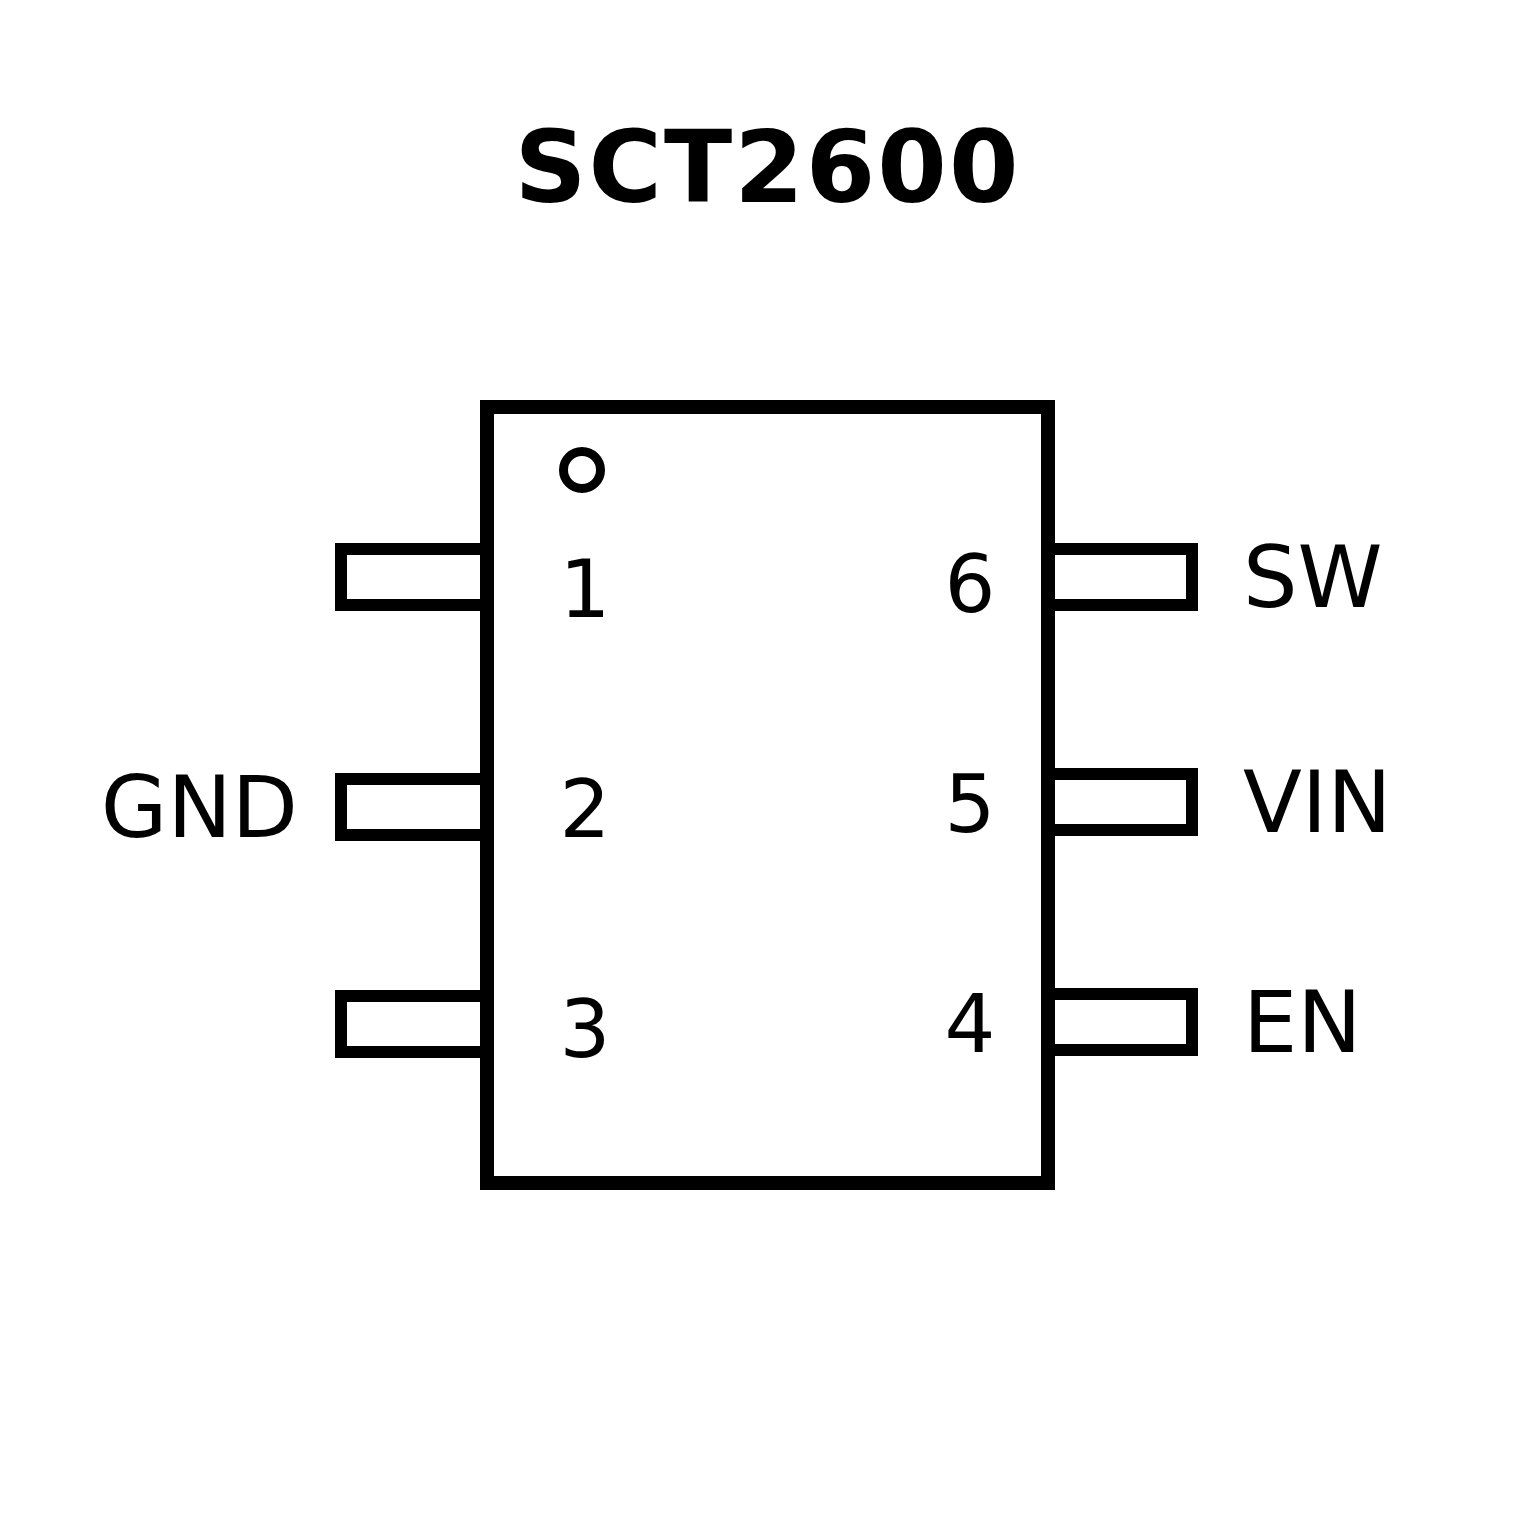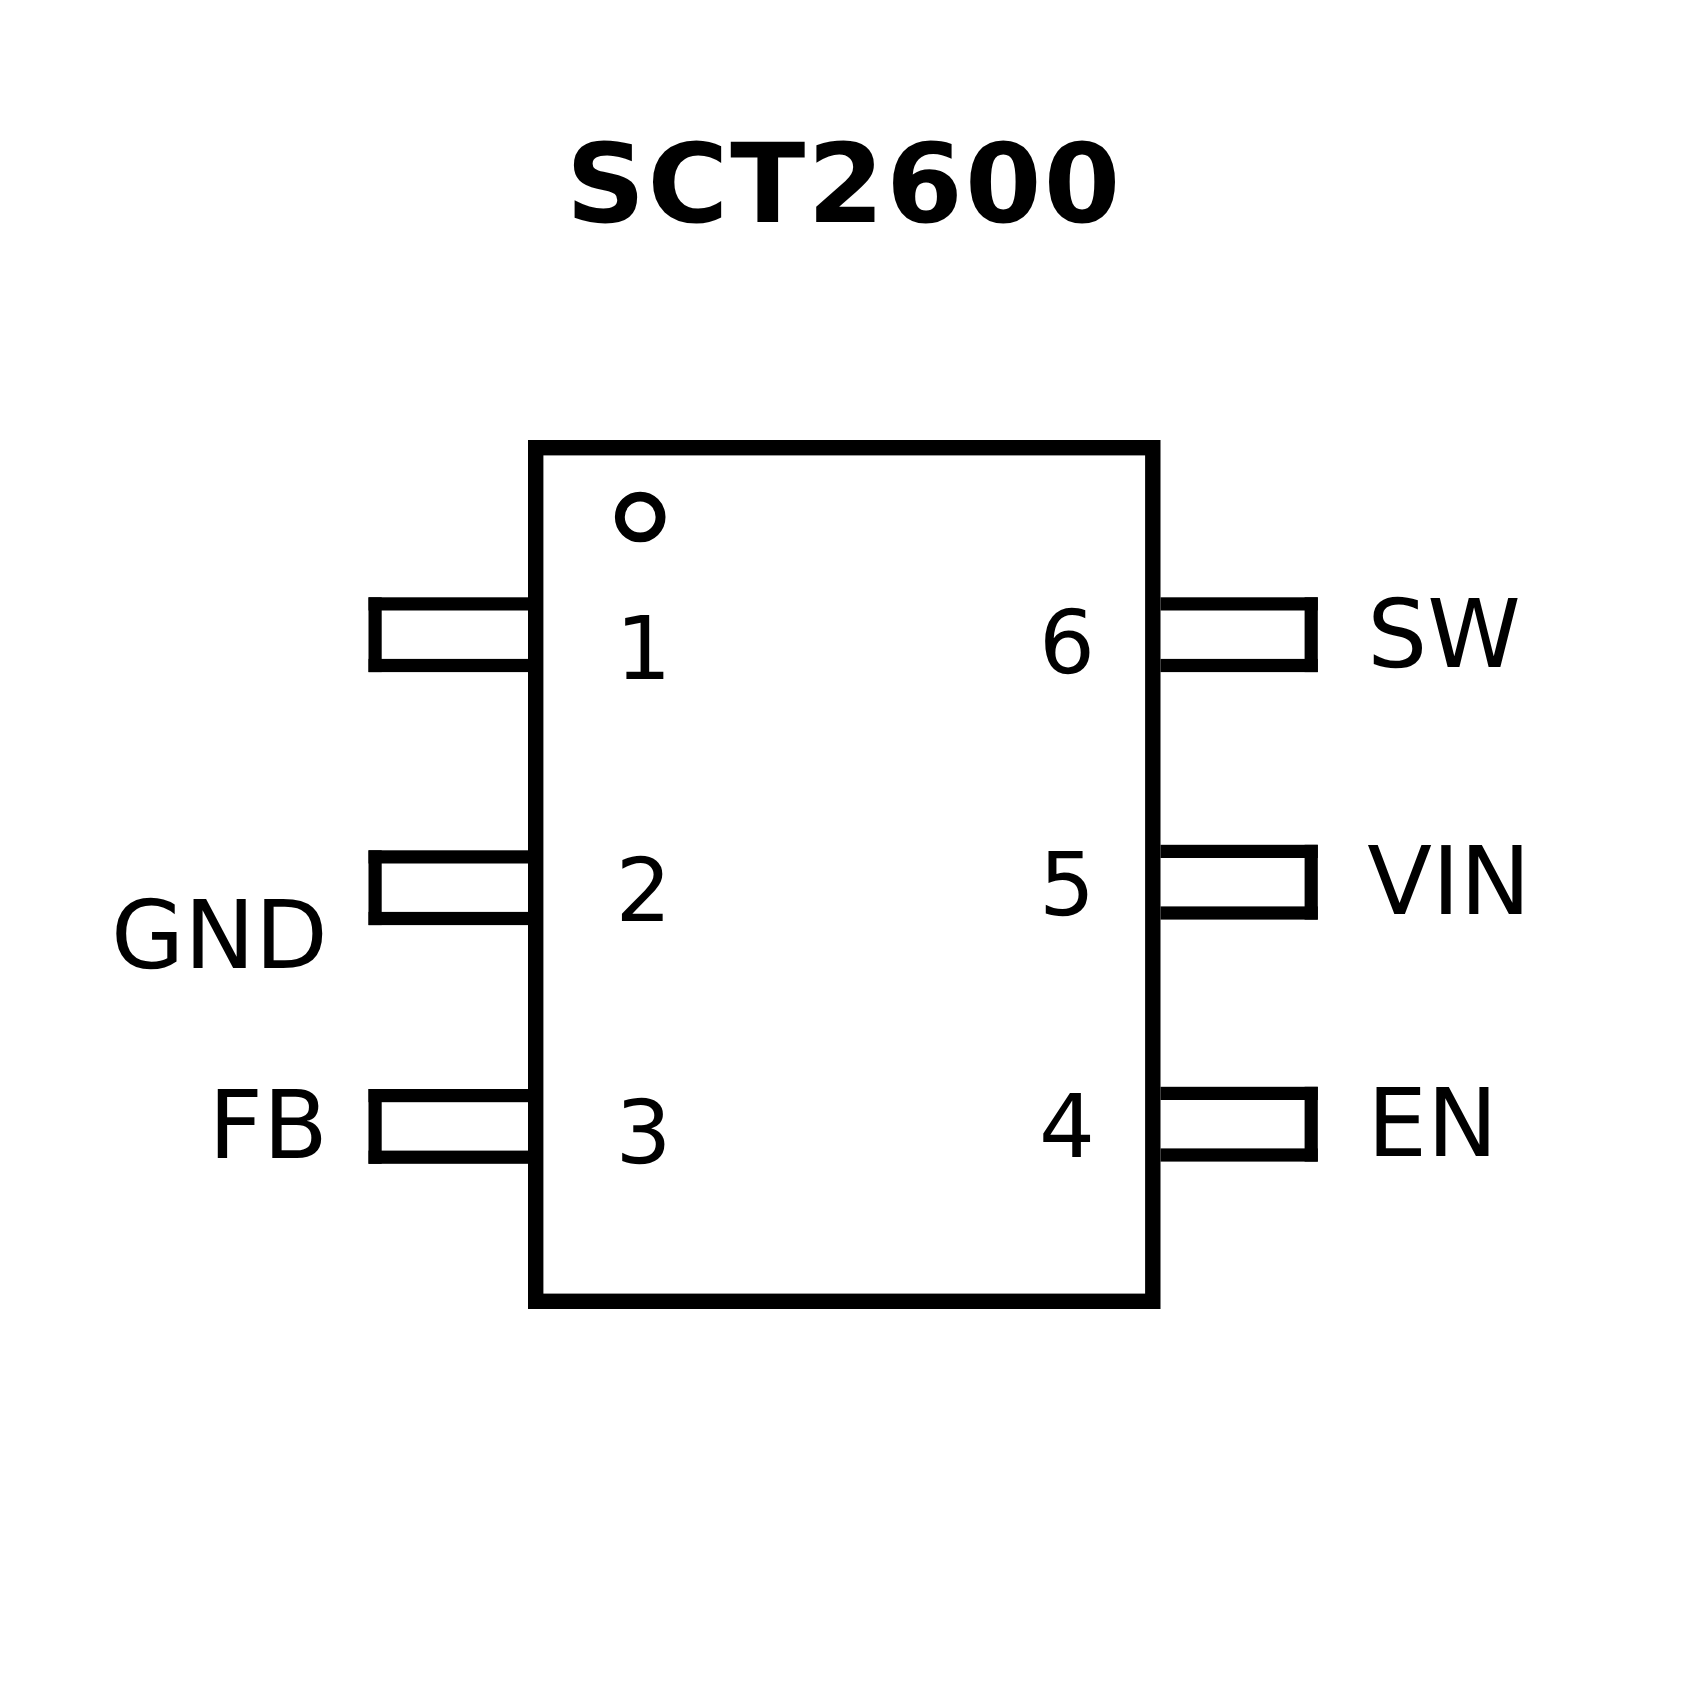--- a/index.html
+++ b/index.html
@@ -109,22 +109,21 @@
   <div class="pin1-indicator"></div>
 
   <div class="pin-stub left" style="top:543px;"></div>
   <div class="pin-stub left" style="top:773px;"></div>
   <div class="pin-stub left" style="top:990px;"></div>
 
   <div class="pin-stub right" style="top:543px;"></div>
   <div class="pin-stub right" style="top:768px;"></div>
   <div class="pin-stub right" style="top:988px;"></div>
 
-  <div class="pin-label left" style="top:808px;">GND</div>
-  <div class="pin-label left" style="top:981px;">FB</div>
+  <div class="pin-label left" style="top:764px;">GND</div>
 
   <div class="pin-label right" style="top:534px;">SW</div>
   <div class="pin-label right" style="top:759px;">VIN</div>
   <div class="pin-label right" style="top:979px;">EN</div>
 
   <div class="pin-number inner-left" style="top:550px;">1</div>
   <div class="pin-number inner-left" style="top:770px;">2</div>
   <div class="pin-number inner-left" style="top:990px;">3</div>
 
   <div class="pin-number inner-right" style="top:545px;">6</div>

